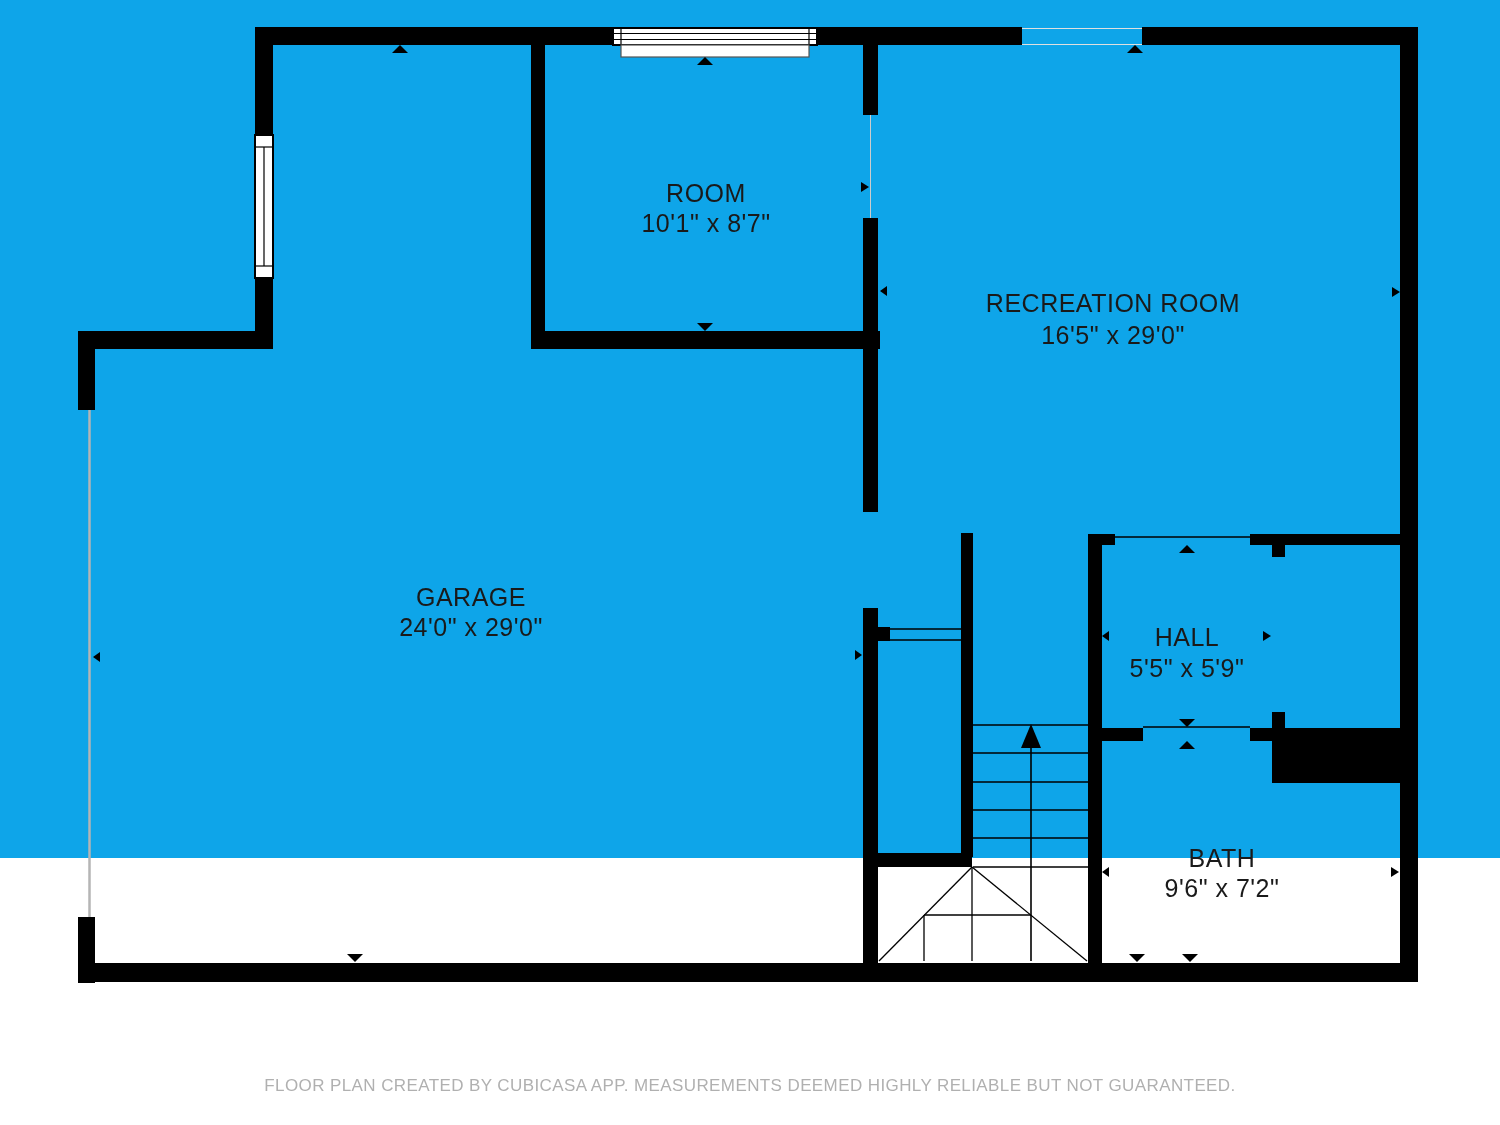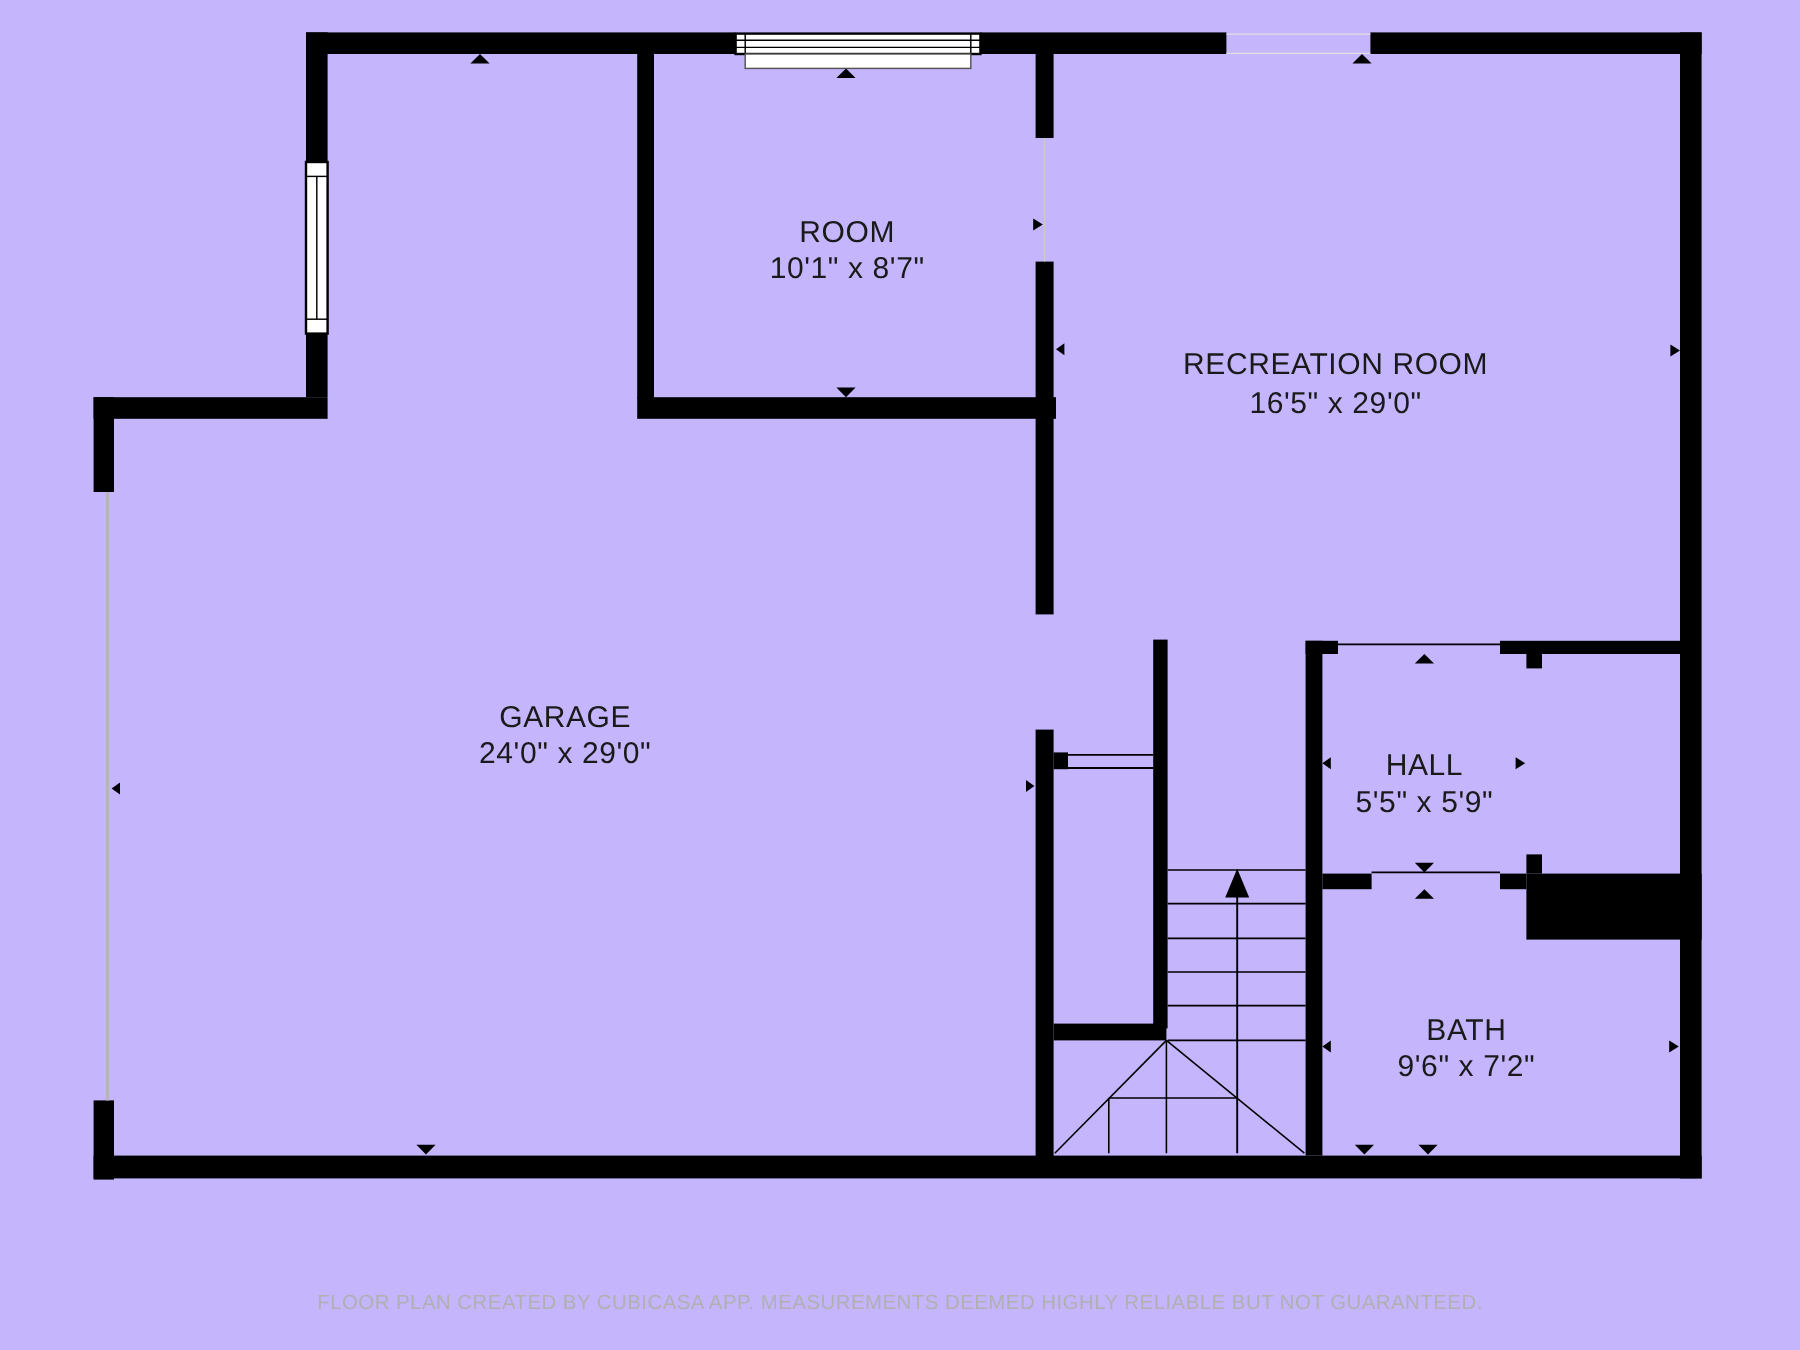--- a/index.html
+++ b/index.html
@@ -7,22 +7,22 @@
     padding: 0;
     background: #ffffff;
     width: 1500px;
     height: 1125px;
     overflow: hidden;
     font-family: "Liberation Sans", sans-serif;
   }
   .plan-wrap {
     position: relative;
     width: 1500px;
-    height: 1125px;
-    background: #c4b5fd;
+    height: 858px;
+    background: #0ea5e9;
   }
   svg { display: block; }
   .wall { fill: #000000; stroke: none; }
   .win-frame { fill: #ffffff; stroke: #000000; stroke-width: 2; }
   .win-line { stroke: #000000; stroke-width: 1.2; fill: none; }
   .sill { fill: #ffffff; stroke: #555555; stroke-width: 1.2; }
   .thresh { stroke: #000000; stroke-width: 1.5; fill: none; }
   .faint { stroke: #e0e0e0; stroke-width: 1; fill: none; }
   .doorline { stroke: #cccccc; stroke-width: 1; fill: none; }
   .garage-door { stroke: #b5b5b5; stroke-width: 2.5; fill: none; }

